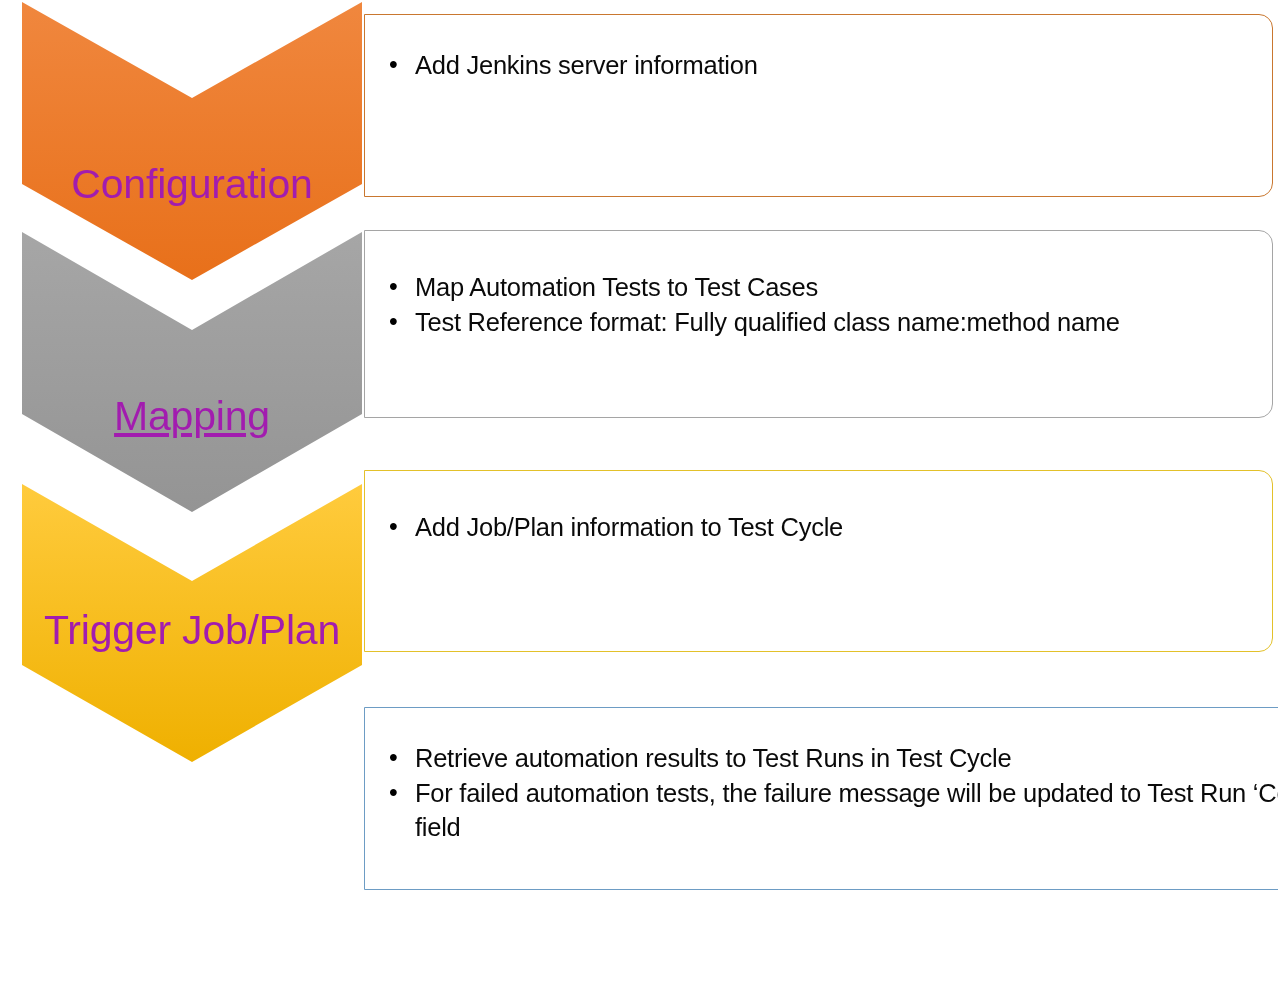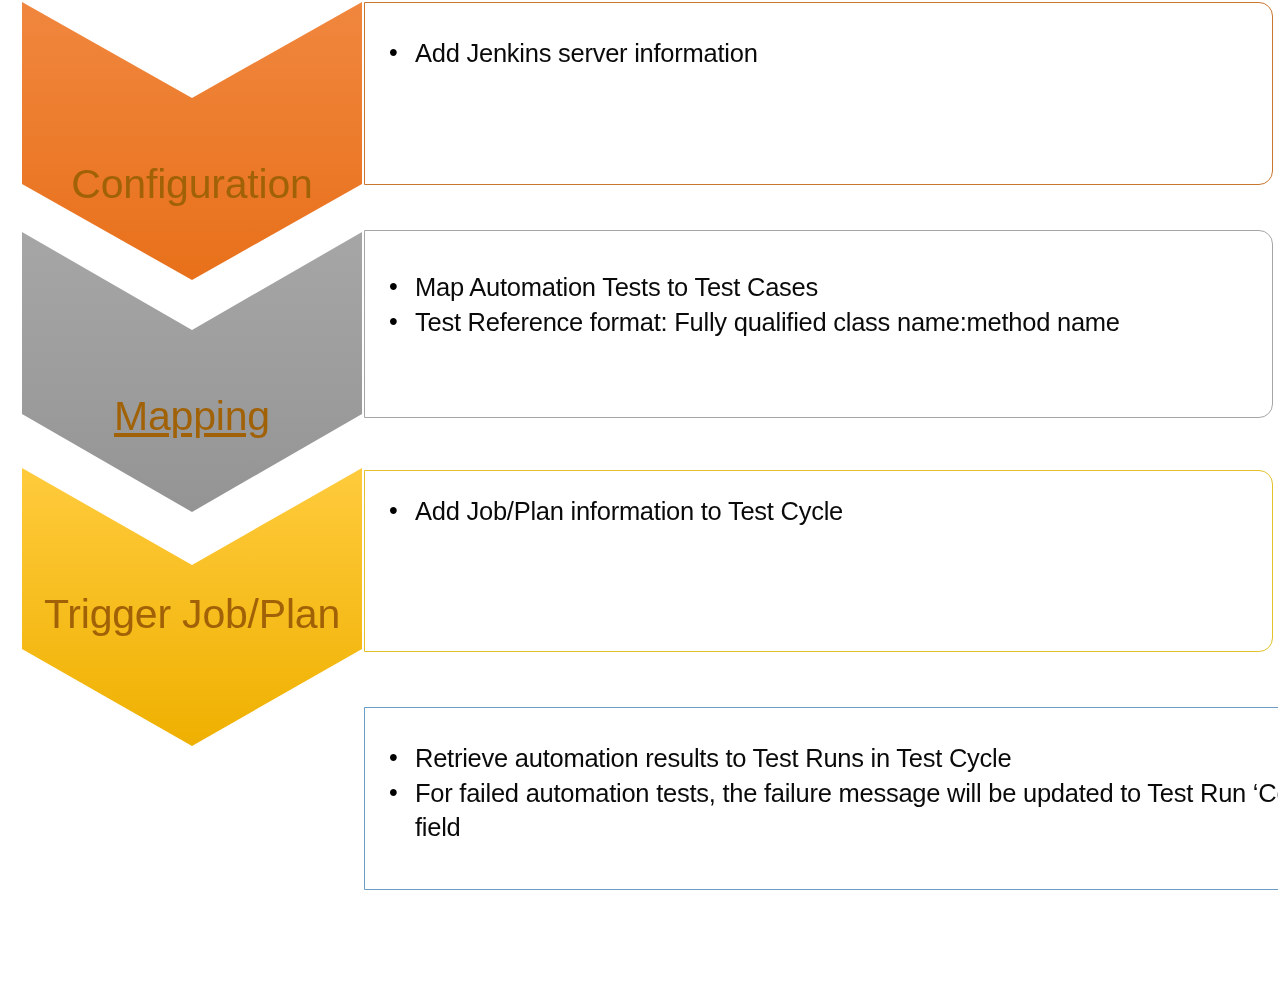--- a/index.html
+++ b/index.html
@@ -32,21 +32,21 @@
     position: absolute;
     left: 0;
     top: 0;
     display: block;
   }
   .chevron-label {
     position: absolute;
     left: 0;
     width: 340px;
     text-align: center;
-    color: #a16207;
+    color: #a21caf;
     font-family: "Liberation Sans", sans-serif;
     font-size: 41px;
     font-weight: 400;
     line-height: 1.0;
     letter-spacing: -0.2px;
     white-space: nowrap;
   }
 
   
   .detail-box {
@@ -99,21 +99,21 @@
         <defs>
           <linearGradient id="grad-configuration" x1="0" y1="0" x2="0" y2="1">
             <stop offset="0%" stop-color="#F0873E"></stop>
             <stop offset="100%" stop-color="#E8701A"></stop>
           </linearGradient>
         </defs>
         <path d="M0,0 L170,96 L340,0 L340,182 L170,278 L0,182 Z" fill="url(#grad-configuration)"></path>
       </svg>
       <div class="chevron-label" style="top: 162px;">Configuration</div>
     </div>
-    <div class="detail-box" style="top: 2px; height: 183px; width: 909px; border-color: rgb(201, 119, 47);">
+    <div class="detail-box" style="top: 14px; height: 183px; width: 909px; border-color: rgb(201, 119, 47);">
       <ul class="bullets" style="top: 34px;">
         <li>Add Jenkins server information</li>
       </ul>
     </div>
     <div class="chevron-wrap" style="top: 232px; height: 280px;">
       <svg class="chevron-svg" width="340" height="280" viewBox="0 0 340 280">
         <defs>
           <linearGradient id="grad-mapping" x1="0" y1="0" x2="0" y2="1">
             <stop offset="0%" stop-color="#A6A6A6"></stop>
             <stop offset="100%" stop-color="#949494"></stop>
@@ -122,34 +122,34 @@
         <path d="M0,0 L170,98 L340,0 L340,182 L170,280 L0,182 Z" fill="url(#grad-mapping)"></path>
       </svg>
       <div class="chevron-label" style="top: 164px; text-decoration: underline;">Mapping</div>
     </div>
     <div class="detail-box" style="top: 230px; height: 188px; width: 909px; border-color: rgb(165, 165, 165);">
       <ul class="bullets" style="top: 40px;">
         <li>Map Automation Tests to Test Cases</li>
         <li>Test Reference format: Fully qualified class name:method name</li>
       </ul>
     </div>
-    <div class="chevron-wrap" style="top: 468px; height: 278px;">
+    <div class="chevron-wrap" style="top: 484px; height: 278px;">
       <svg class="chevron-svg" width="340" height="278" viewBox="0 0 340 278">
         <defs>
           <linearGradient id="grad-trigger-job-plan" x1="0" y1="0" x2="0" y2="1">
             <stop offset="0%" stop-color="#FFCB3D"></stop>
             <stop offset="100%" stop-color="#EFB000"></stop>
           </linearGradient>
         </defs>
         <path d="M0,0 L170,97 L340,0 L340,181 L170,278 L0,181 Z" fill="url(#grad-trigger-job-plan)"></path>
       </svg>
       <div class="chevron-label" style="top: 126px;">Trigger Job/Plan</div>
     </div>
     <div class="detail-box" style="top: 470px; height: 182px; width: 909px; border-color: rgb(227, 193, 42);">
-      <ul class="bullets" style="top: 24px;">
+      <ul class="bullets" style="top: 40px;">
         <li>Add Job/Plan information to Test Cycle</li>
       </ul>
     </div>
     <div class="detail-box" style="top: 707px; height: 183px; width: 1053px; border-color: rgb(109, 156, 196);">
       <ul class="bullets" style="top: 34px;">
         <li>Retrieve automation results to Test Runs in Test Cycle</li>
         <li>For failed automation tests, the failure message will be updated to Test Run ‘Comment’ field</li>
       </ul>
     </div>
   </div>

